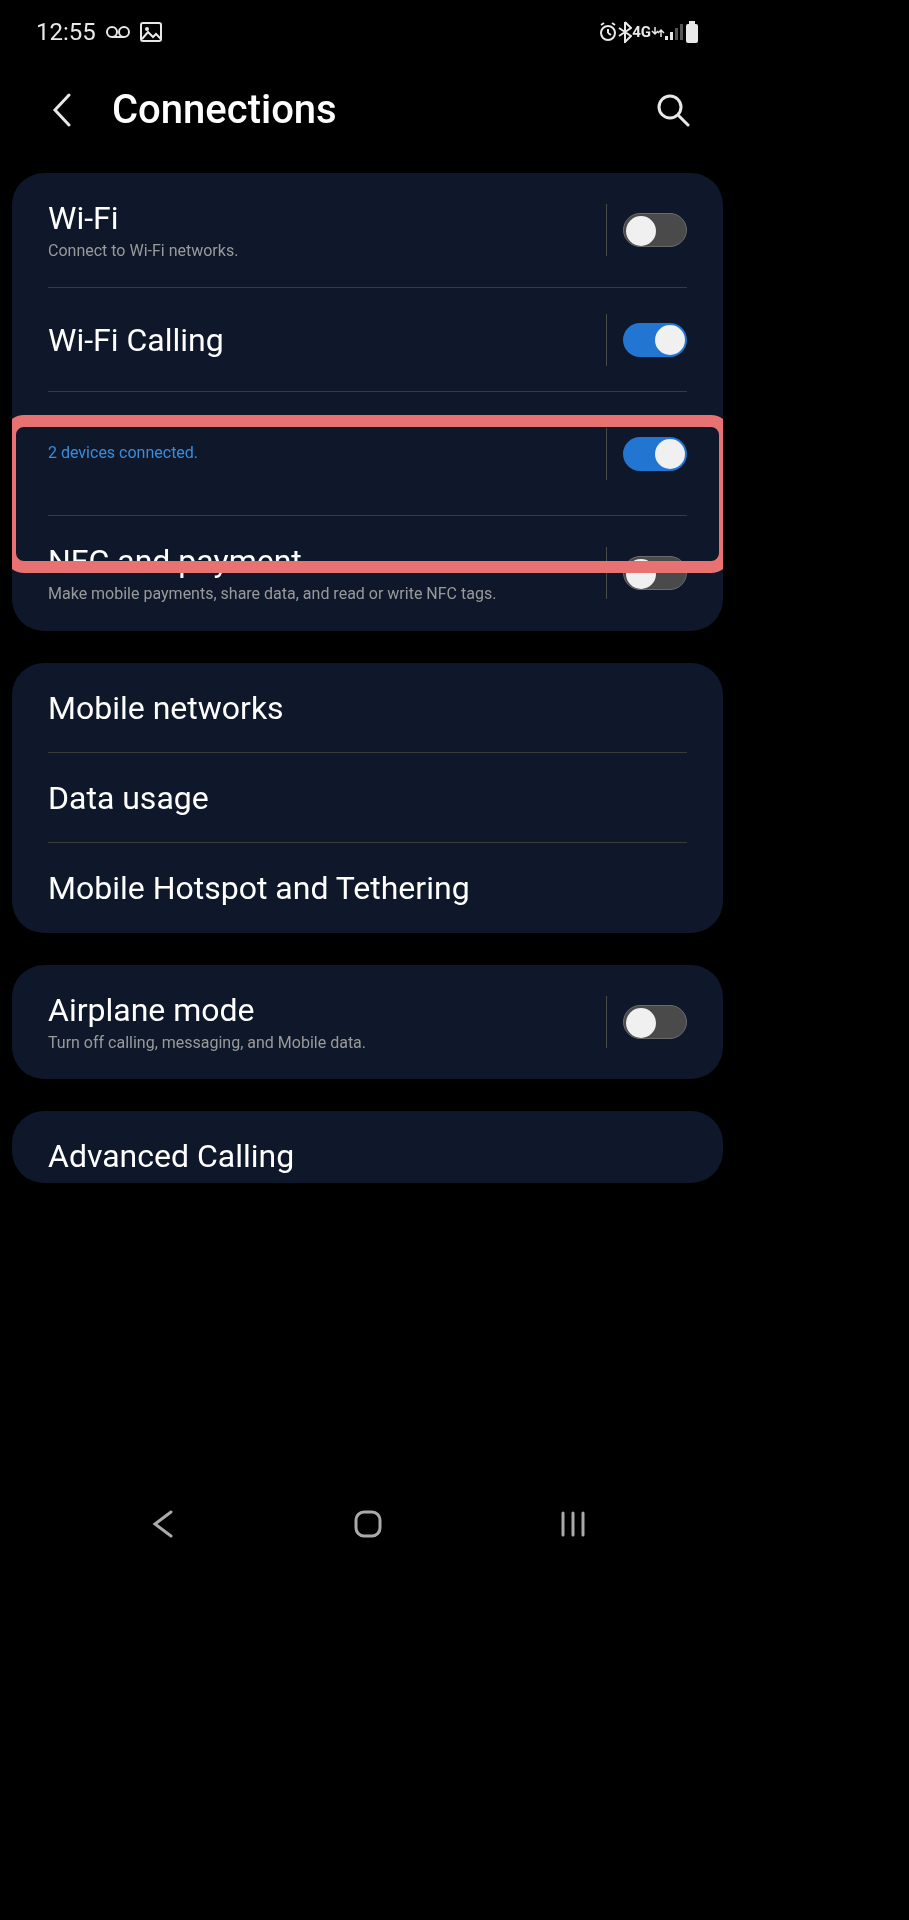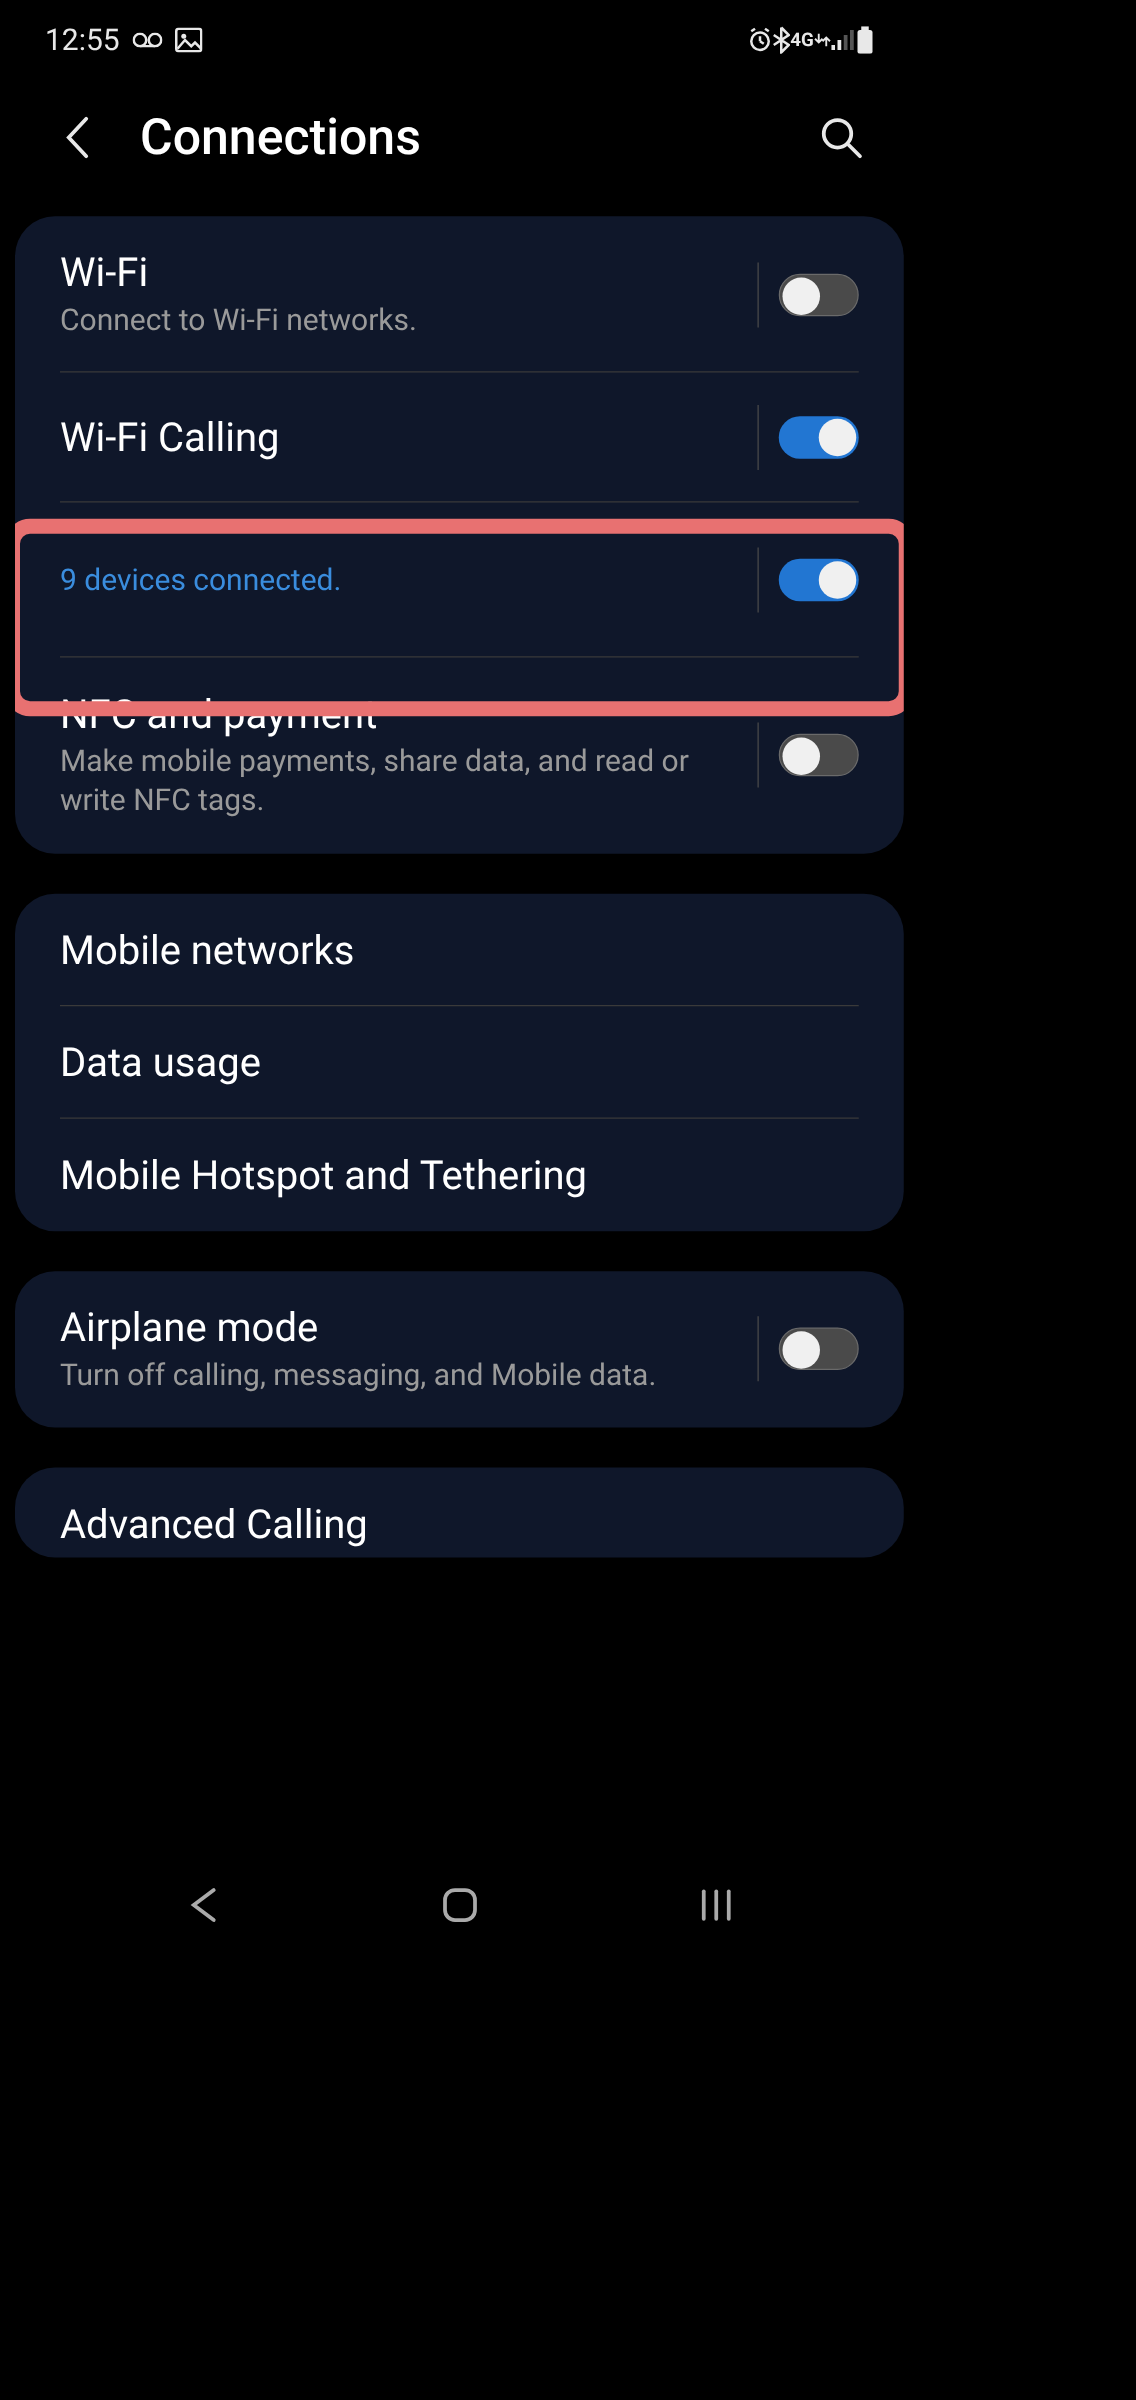--- a/index.html
+++ b/index.html
@@ -82,21 +82,21 @@
       display: flex;
       flex-direction: column;
       gap: 4px;
     }
     .row-title {
       font-size: 32px;
       font-weight: 400;
       color: #ffffff;
     }
     .row-subtitle {
-      font-size: 24px;
+      font-size: 16px;
       color: #9a9a9a;
       line-height: 1.3;
       padding-right: 10px;
     }
     .row-subtitle.accent {
       color: #3a8dde;
     }
     .vdivider {
       width: 1px;
       height: 52px;
@@ -261,21 +261,21 @@
         <div class="row-title">Wi-Fi Calling</div>
       </div>
       <div class="vdivider"></div>
       <div class="toggle toggle-on">
         <div class="toggle-knob"></div>
       </div>
     </div>
 
     <div class="row with-divider" style="padding-top:36px;padding-bottom:36px;">
       <div class="row-content">
-        <div class="row-subtitle accent">9 devices connected.</div>
+        <div class="row-subtitle accent">2 devices connected.</div>
       </div>
       <div class="vdivider"></div>
       <div class="toggle toggle-on">
         <div class="toggle-knob"></div>
       </div>
     </div>
 
     <div class="row">
       <div class="row-content">
         <div class="row-title">NFC and payment</div>

